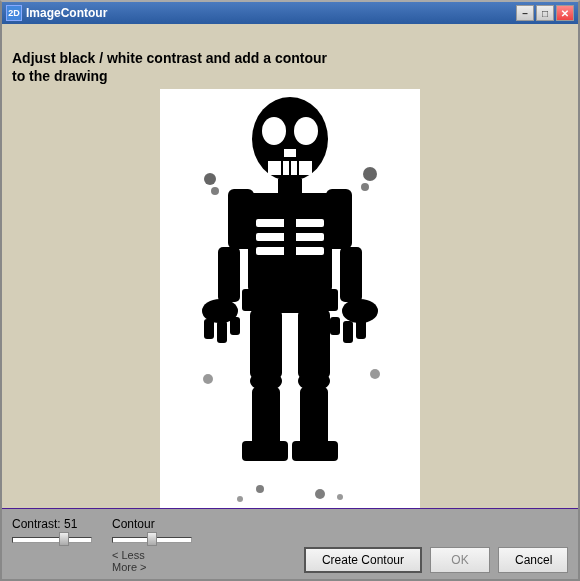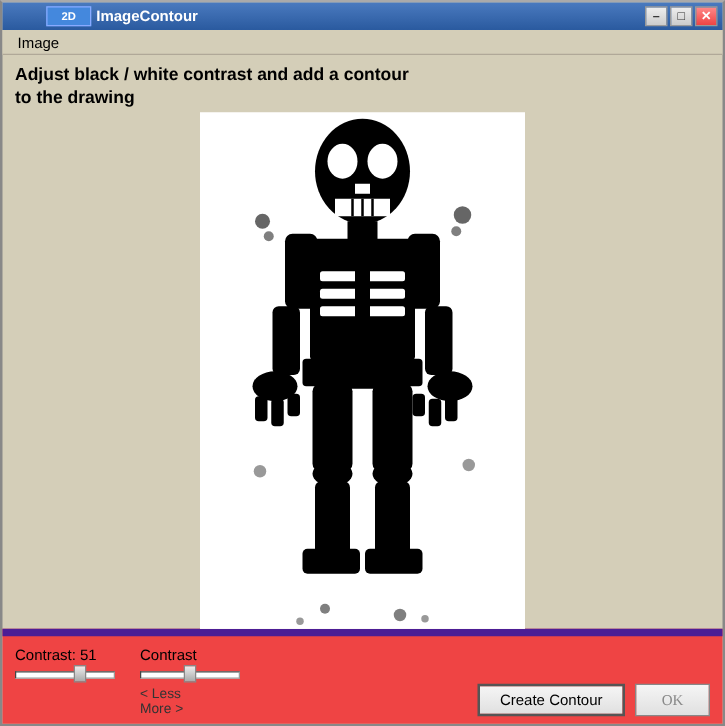--- a/index.html
+++ b/index.html
@@ -34,31 +34,30 @@
       flex-shrink: 0;
     }
 
     .title-bar-left {
       display: flex;
       align-items: center;
       gap: 4px;
     }
 
     .title-bar-icon {
-      width: 36px;
+      width: 16px;
       height: 16px;
       background: #4488dd;
       border: 1px solid #88aaff;
       display: flex;
       align-items: center;
       justify-content: center;
       font-size: 9px;
       color: white;
       font-weight: bold;
-      margin-left: 31px;
     }
 
     .title-text {
       font-size: 12px;
       font-weight: bold;
       text-align: right;
     }
 
     .title-bar-buttons {
       display: flex;
@@ -103,20 +102,21 @@
     .instruction-area {
       padding: 6px 10px 4px 10px;
       flex-shrink: 0;
     }
 
     .instruction-text {
       font-size: 14px;
       font-weight: bold;
       color: #000;
       line-height: 1.3;
+      margin-top: 19px;
     }
 
     
     .image-area {
       flex: 1;
       display: flex;
       align-items: center;
       justify-content: center;
       padding: 4px;
       overflow: hidden;
@@ -125,24 +125,24 @@
     .skeleton-canvas {
       width: 260px;
       height: 440px;
       background: white;
       position: relative;
       overflow: hidden;
     }
 
     
     .controls-area {
-      background: #ef4444;
+      background: #a3a3a3;
       padding: 8px 10px 6px 10px;
       flex-shrink: 0;
-      border-top: 6px solid #4c1d95;
+      border-top: 1px solid #4c1d95;
     }
 
     .control-group {
       display: flex;
       flex-direction: column;
       gap: 2px;
     }
 
     .control-label {
       font-size: 12px;
@@ -197,21 +197,20 @@
     }
 
     .btn-primary {
       border: 2px solid #555;
       text-align: right;
     }
 
     .btn-ok {
       width: 60px;
       color: #888;
-      font-family: Liberation Serif, serif;
     }
 
     .btn-cancel {
       width: 70px;
     }
 
     .all-controls {
       display: flex;
       align-items: flex-end;
       justify-content: space-between;
@@ -234,23 +233,20 @@
       </div>
       <span class="title-text">ImageContour</span>
     </div>
     <div class="title-bar-buttons">
       <div class="title-btn title-btn-minimize">–</div>
       <div class="title-btn title-btn-maximize">□</div>
       <div class="title-btn title-btn-close">✕</div>
     </div>
   </div>
 
-  <div class="menu-bar">
-    <div class="menu-item">Image</div>
-  </div>
 
   <div class="instruction-area">
     <div class="instruction-text">Adjust black / white contrast and add a contour<br>to the drawing</div>
   </div>
 
   <div class="image-area">
     <div class="skeleton-canvas">
       
       <svg width="260" height="440" viewBox="0 0 260 440" xmlns="http://www.w3.org/2000/svg">
 
@@ -334,31 +330,32 @@
 
         <div class="control-group">
           <span class="control-label">Contrast: 51</span>
           <div class="slider-container">
             <div class="slider-track"></div>
             <div class="slider-thumb" style="left: calc(65% - 5px);"></div>
           </div>
         </div>
 
         <div class="control-group">
-          <span class="control-label">Contrast</span>
+          <span class="control-label">Contour</span>
           <div class="slider-container">
             <div class="slider-track"></div>
             <div class="slider-thumb" style="left: calc(50% - 5px);"></div>
           </div>
           <div style="display: flex; justify-content: space-between; width: 80px; flex-direction: column;">
             <span class="less-more-label">&lt; Less</span>
             <span class="less-more-label">More &gt;</span>
           </div>
         </div>
       </div>
 
       <div class="right-buttons">
         <button class="btn btn-primary">Create Contour</button>
         <button class="btn btn-ok">OK</button>
+        <button class="btn btn-cancel">Cancel</button>
       </div>
     </div>
   </div>
 </div>
 
 </body></html>

